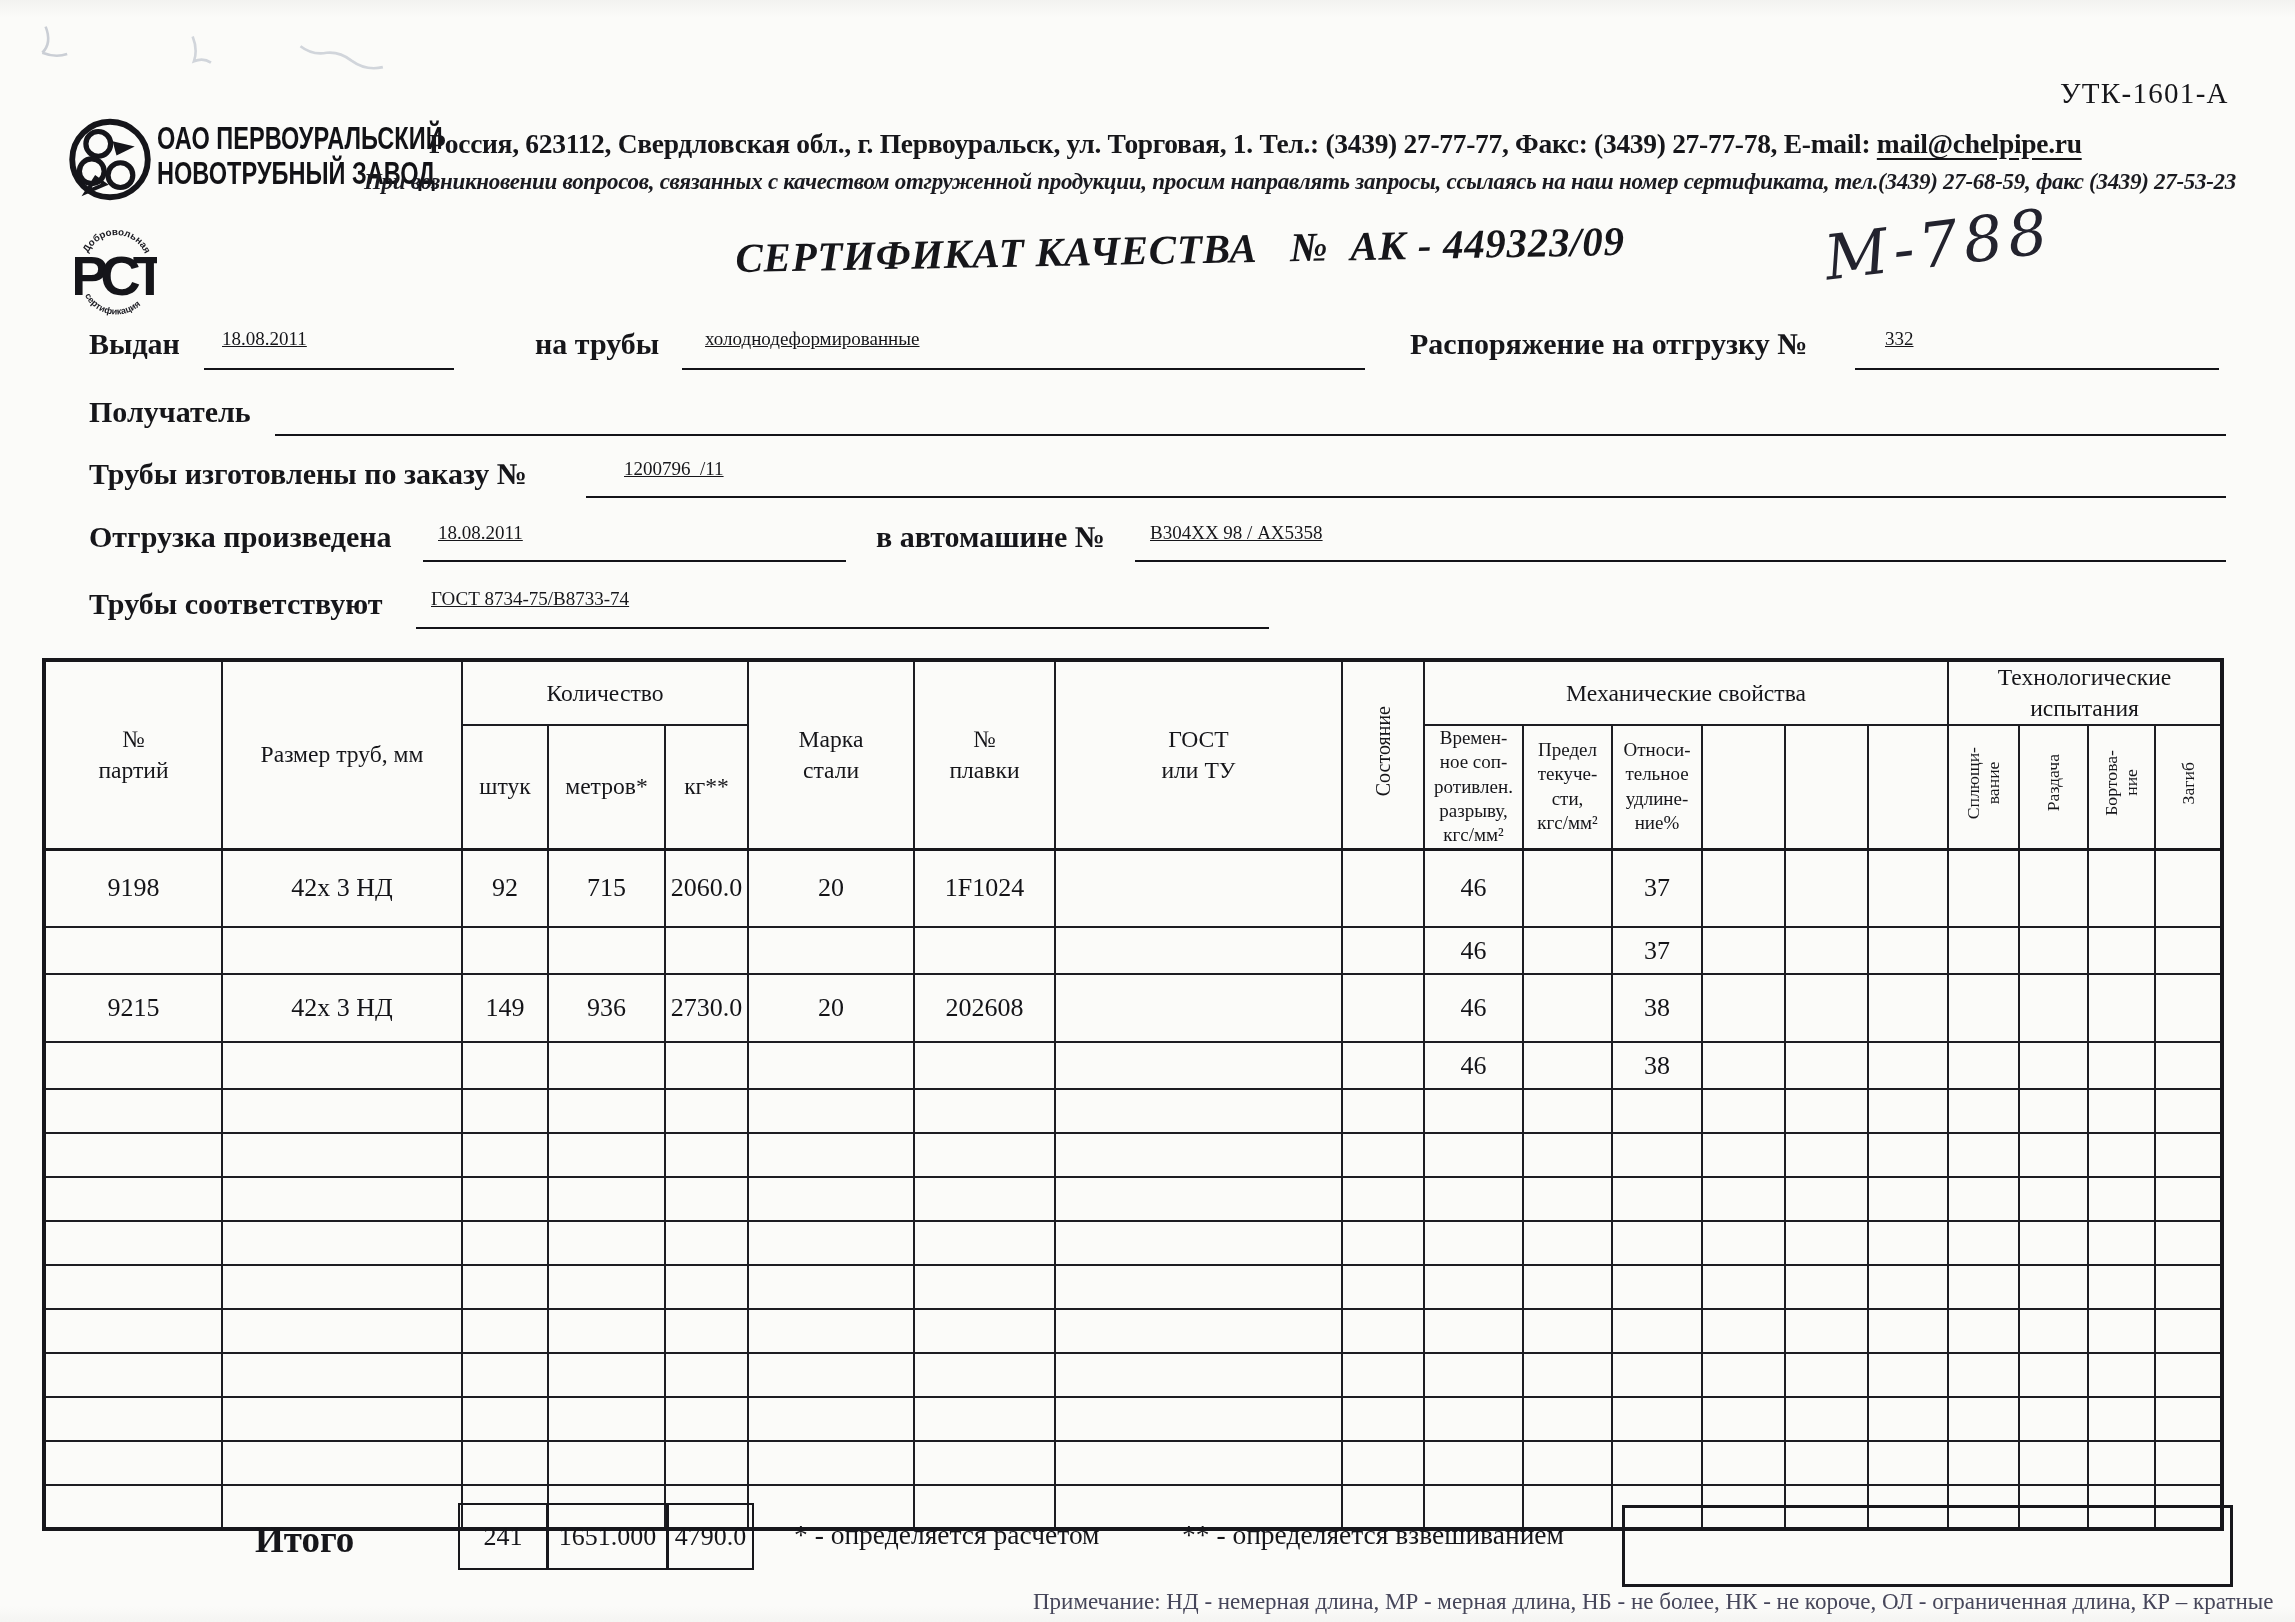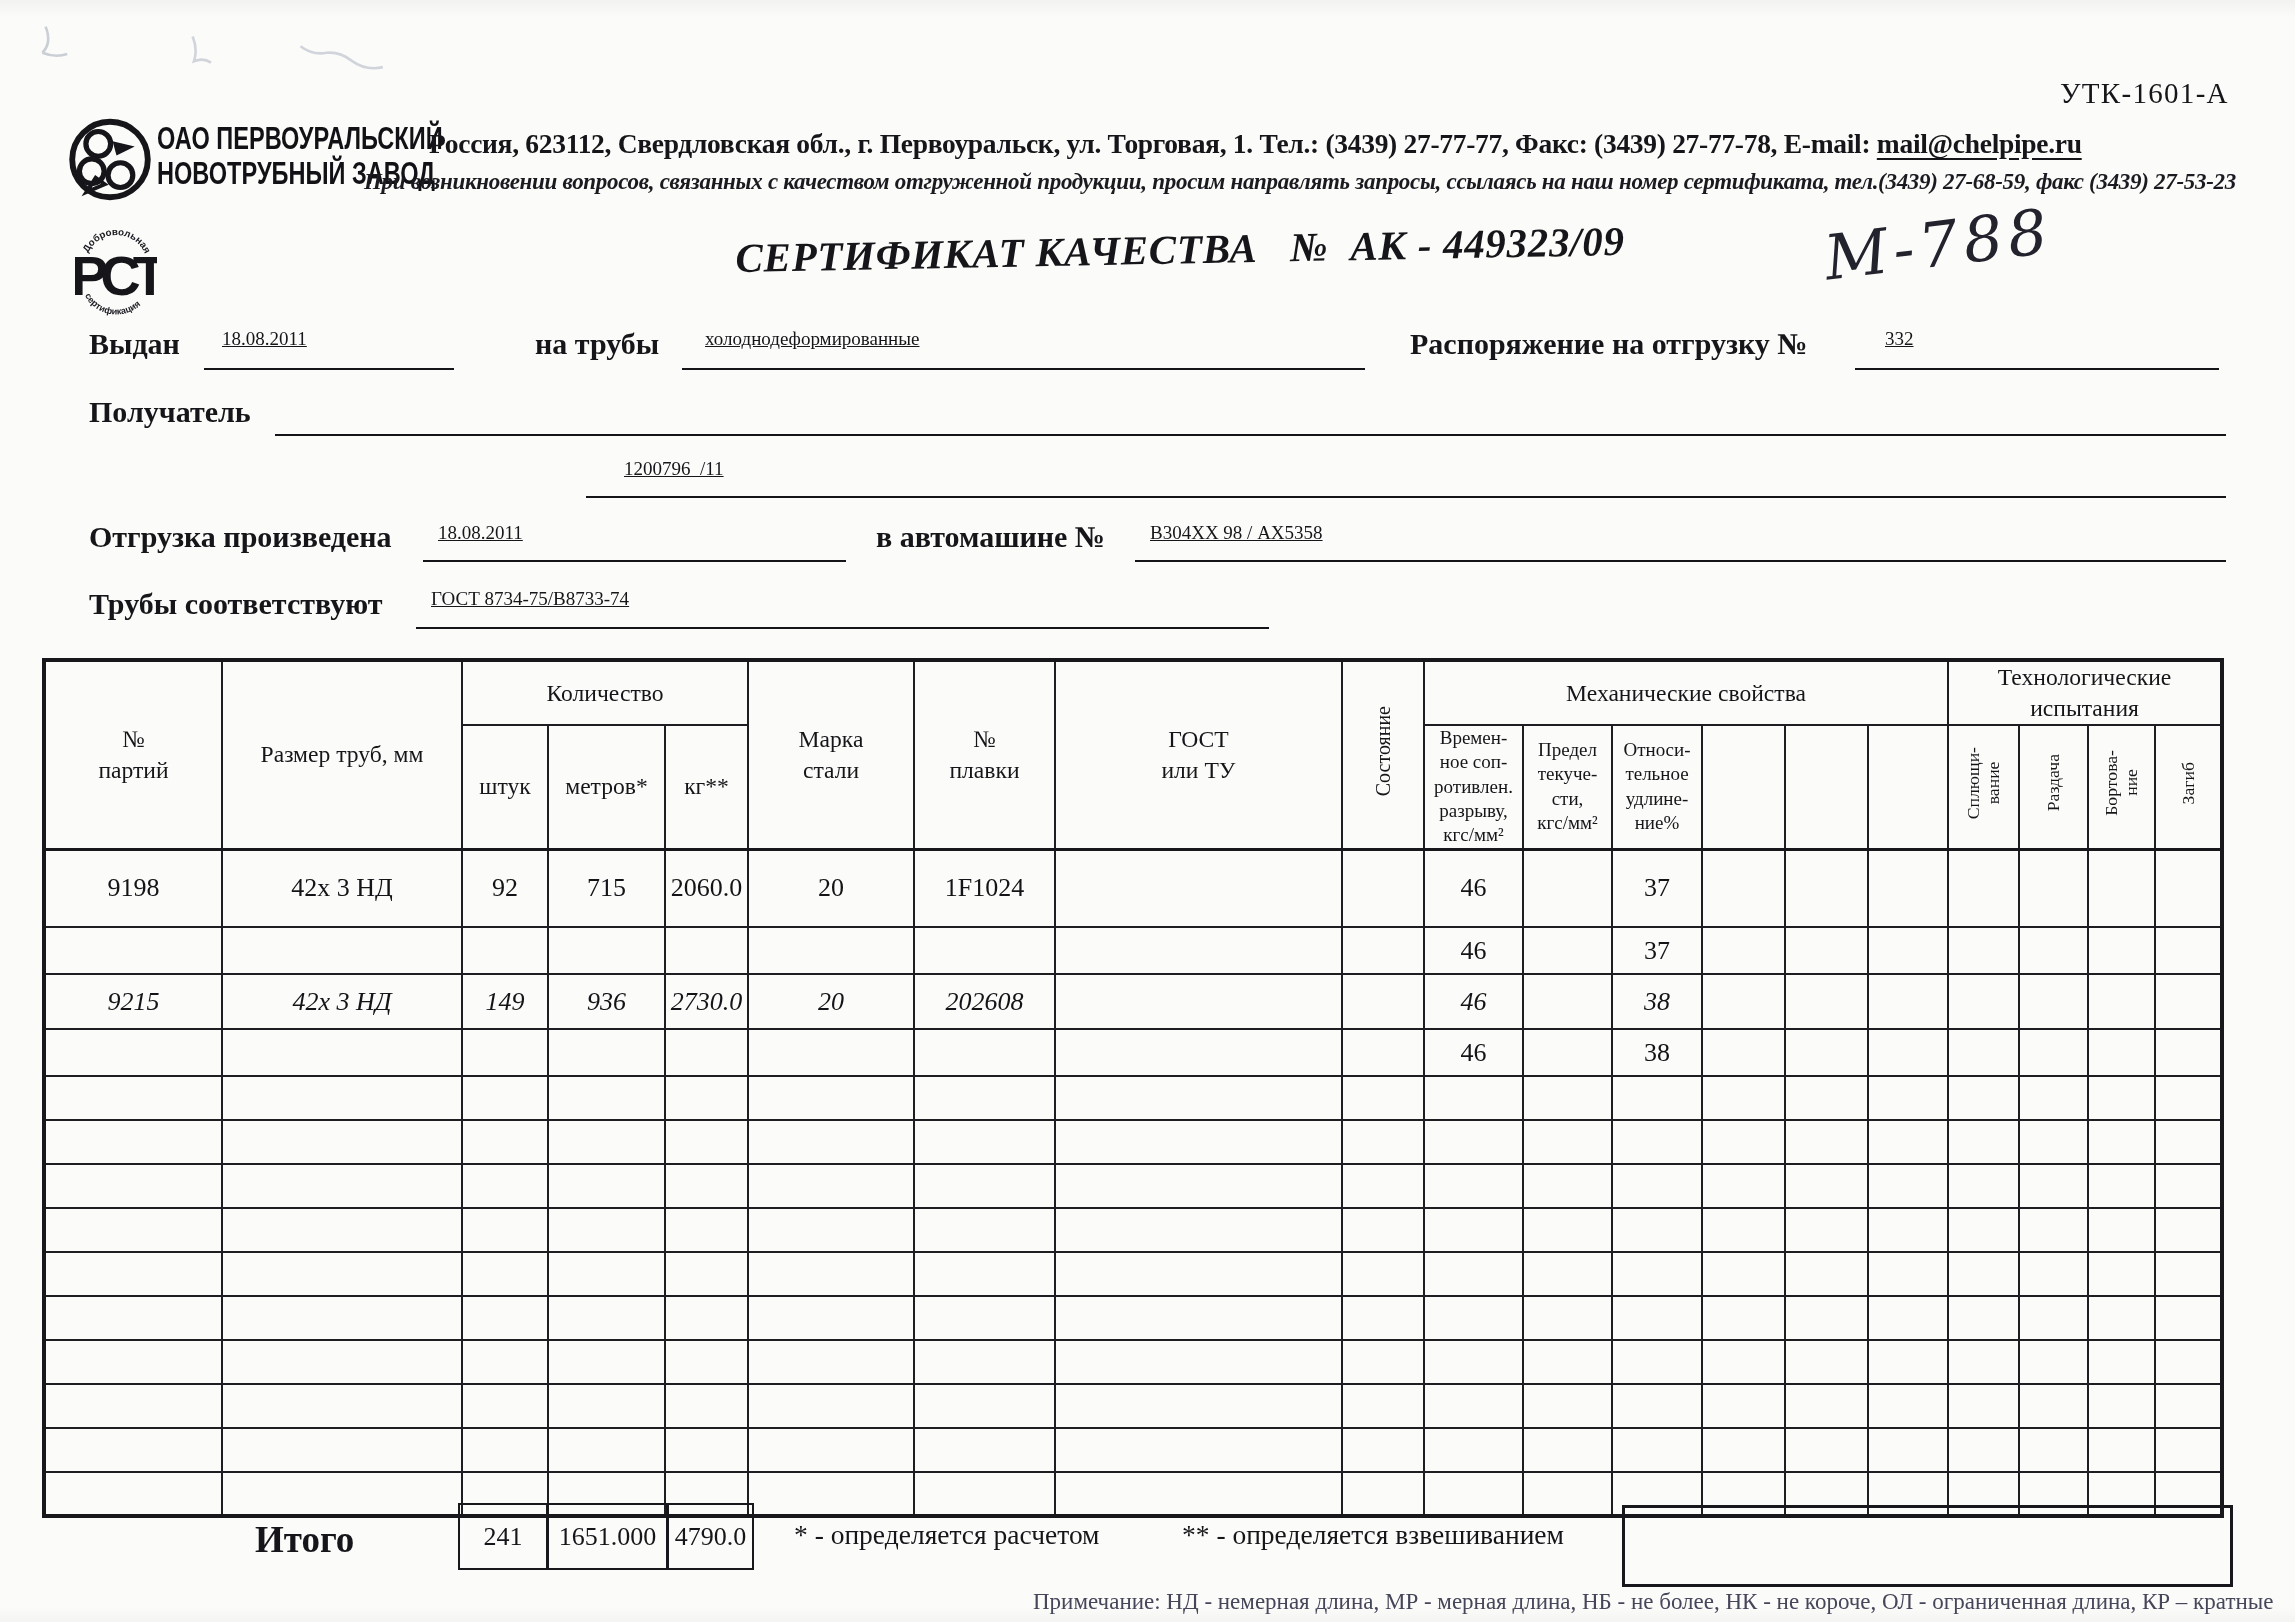--- a/index.html
+++ b/index.html
@@ -124,20 +124,21 @@
   <span class="abs val" style="left:705px;top:328px">холоднодеформированные</span>
   <div class="ln" style="left:682px;top:368px;width:683px"></div>
   <span class="abs lbl" style="left:1410px;top:327px">Распоряжение на отгрузку №</span>
   <span class="abs val" style="left:1885px;top:328px">332</span>
   <div class="ln" style="left:1855px;top:368px;width:364px"></div>
 
   <span class="abs lbl" style="left:89px;top:395px">Получатель</span>
   <span class="abs val" style="left:281px;top:397px"></span>
   <div class="ln" style="left:275px;top:434px;width:1951px"></div>
 
+  <span class="abs lbl" style="left:89px;top:457px">Трубы изготовлены по заказу №</span>
   <span class="abs val" style="left:624px;top:458px">1200796  /11</span>
   <div class="ln" style="left:586px;top:496px;width:1640px"></div>
 
   <span class="abs lbl" style="left:89px;top:520px">Отгрузка произведена</span>
   <span class="abs val" style="left:438px;top:522px">18.08.2011</span>
   <div class="ln" style="left:423px;top:560px;width:423px"></div>
   <span class="abs lbl" style="left:876px;top:520px">в автомашине №</span>
   <span class="abs val" style="left:1150px;top:522px">В304ХХ 98 / АХ5358</span>
   <div class="ln" style="left:1135px;top:560px;width:1091px"></div>
 
@@ -248,21 +249,21 @@
           <td></td>
           <td>37</td>
           <td></td>
           <td></td>
           <td></td>
           <td></td>
           <td></td>
           <td></td>
           <td></td>
         </tr>
-        <tr style="height: 55px; font-style: italic;">
+        <tr style="height: 68px;">
           <td>9215</td>
           <td>42х 3 НД</td>
           <td>149</td>
           <td>936</td>
           <td>2730.0</td>
           <td>20</td>
           <td>202608</td>
           <td></td>
           <td></td>
           <td>46</td>

